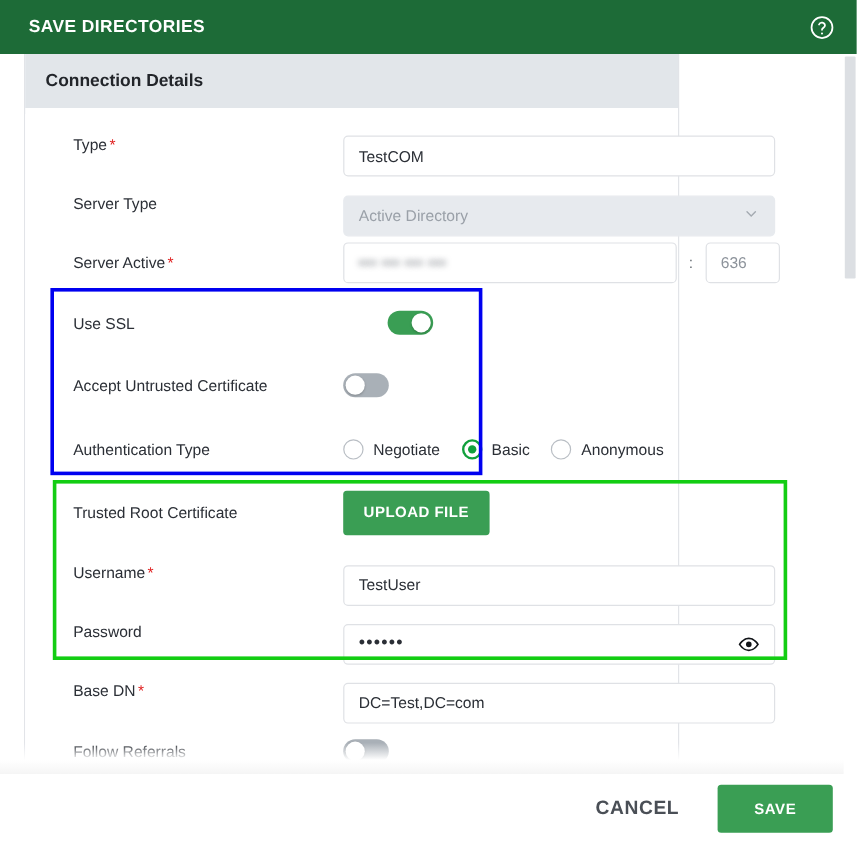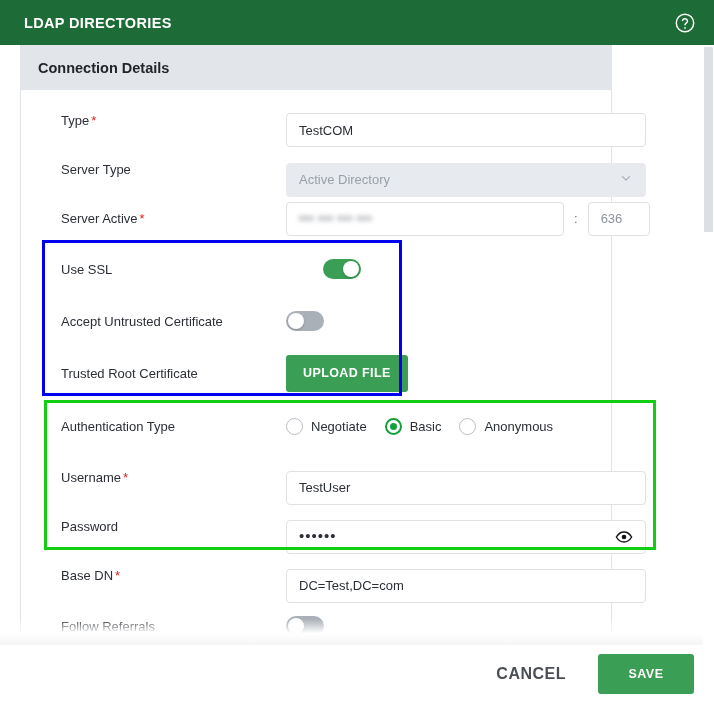--- a/index.html
+++ b/index.html
@@ -57,21 +57,21 @@
     width: 705px; height: 26px;
     background: linear-gradient(to bottom, rgba(255,255,255,0) 0%, #ffffff 55%, #f5f5f5 100%);
     pointer-events: none;
     z-index: 5;
   }
 
   
   .card {
     position: absolute;
     left: 20px; top: 0;
-    width: 592px;
+    width: 546px;
     min-height: 600px;
     background: #ffffff;
     border-left: 1px solid #e2e4e8;
     border-right: 1px solid #e2e4e8;
   }
   .card-header {
     height: 45px;
     background: #e2e6ea;
     display: flex;
     align-items: center;
@@ -287,21 +287,21 @@
     border-radius: 1px;
     cursor: pointer;
   }
 </style>
 </head>
 <body>
 
 <div id="app">
 
   <div class="appbar">
-    <div class="appbar-title">LDAP DIRECTORIES</div>
+    <div class="appbar-title">SAVE DIRECTORIES</div>
     <span class="help-icon">
       <svg width="22" height="22" viewBox="0 0 24 24" fill="none" stroke="#ffffff" stroke-width="1.6">
         <circle cx="12" cy="12" r="9.5"></circle>
         <path d="M9.3 9.2a2.8 2.8 0 0 1 5.4 .9c0 1.9-2.7 2.2-2.7 3.9" stroke-linecap="round"></path>
         <circle cx="12" cy="17.4" r="0.95" fill="#ffffff" stroke="none"></circle>
       </svg>
     </span>
   </div>
 
   <div class="scroll-region">
@@ -362,27 +362,20 @@
             </div>
           </div>
         </div>
 
         <div class="row" style="height:52px;">
           <div class="row-label">Accept Untrusted Certificate</div>
           <div class="row-field">
             <div class="toggle">
               <span class="knob"></span>
             </div>
-          </div>
-        </div>
-
-        <div class="row" style="height:52px;">
-          <div class="row-label">Trusted Root Certificate</div>
-          <div class="row-field">
-            <button class="btn-upload">UPLOAD FILE</button>
           </div>
         </div>
 
         <div class="row" style="height:54px;">
           <div class="row-label">Authentication Type</div>
           <div class="row-field">
             <div class="radio-group">
               <label class="radio-item">
                 <span class="radio"></span>
                 <span class="radio-label">Negotiate</span>
@@ -392,20 +385,27 @@
                 <span class="radio-label">Basic</span>
               </label>
               <label class="radio-item">
                 <span class="radio"></span>
                 <span class="radio-label">Anonymous</span>
               </label>
             </div>
           </div>
         </div>
 
+        <div class="row" style="height:52px;">
+          <div class="row-label">Trusted Root Certificate</div>
+          <div class="row-field">
+            <button class="btn-upload">UPLOAD FILE</button>
+          </div>
+        </div>
+
         <div class="row">
           <div class="row-label">
             <span>Username</span><span class="req">*</span>
           </div>
           <div class="row-field">
             <div class="input wide">
               <span>TestUser</span>
             </div>
           </div>
         </div>

